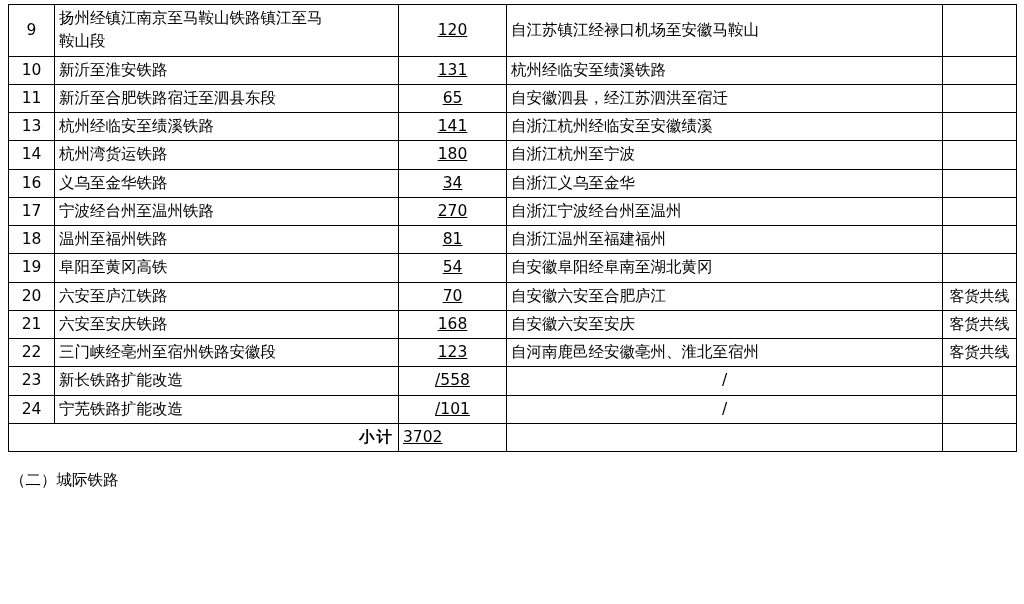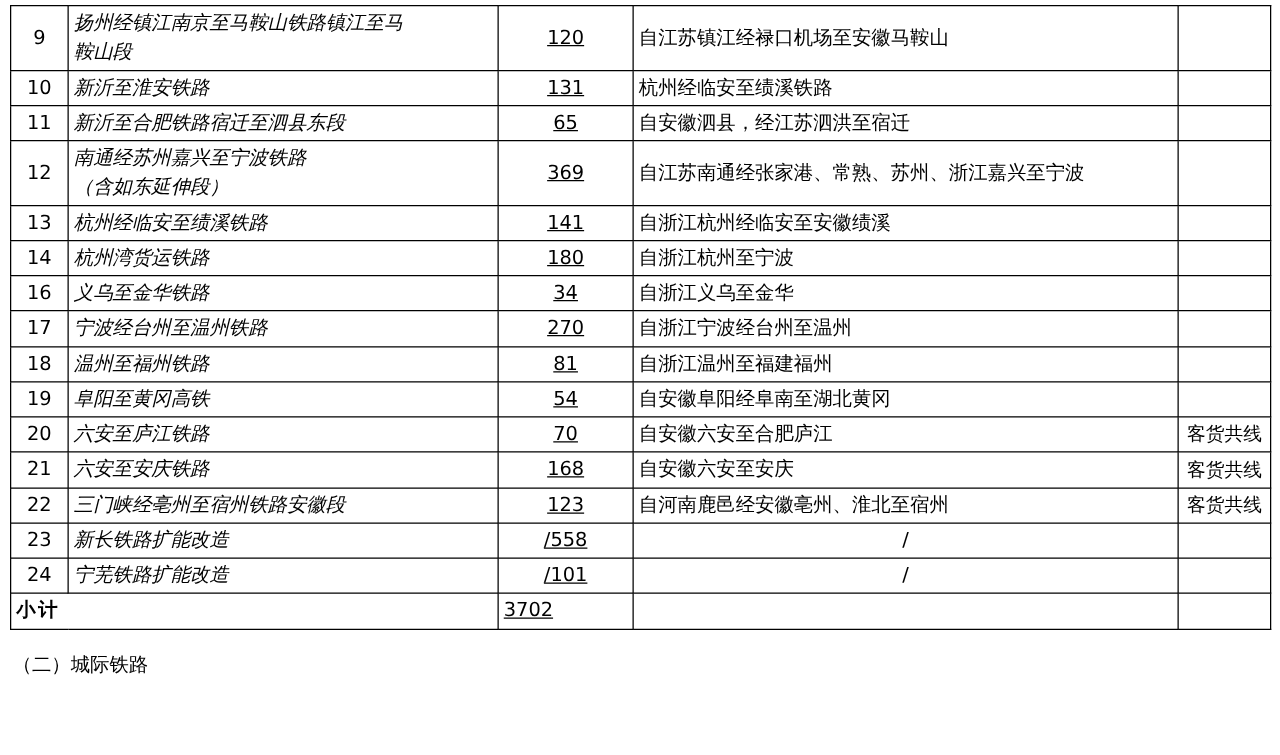--- a/index.html
+++ b/index.html
@@ -40,42 +40,41 @@
   col.c-desc  { width: 436px; }
   col.c-note  { width: 74px; }
 
   .cell-no {
     text-align: center;
     font-size: 15.5px;
   }
   .cell-name {
     text-align: left;
     padding-left: 10px;
-    font-style: italic;
   }
   .cell-len {
     text-align: center;
     text-decoration: underline;
   }
   .cell-desc {
     text-align: left;
     padding-left: 8px;
   }
   .cell-desc.center {
     text-align: center;
   }
   .cell-note {
     text-align: center;
     font-size: 15px;
   }
   .two-line {
     display: block;
   }
   .subtotal-label {
-    text-align: left;
+    text-align: right;
     font-weight: bold;
     letter-spacing: 2px;
   }
   .subtotal-val {
     text-decoration: underline;
   }
   .section-line {
     margin-top: 18px;
     font-size: 15.5px;
     padding-left: 2px;
@@ -126,32 +125,20 @@
         <td class="cell-name">
           <span class="two-line">新沂至合肥铁路宿迁至泗县东段</span>
         </td>
         <td class="cell-len">65</td>
         <td class="cell-desc">
           <span class="two-line">自安徽泗县，经江苏泗洪至宿迁</span>
         </td>
         <td class="cell-note"></td>
       </tr>
 
-      <tr>
-        <td class="cell-no">12</td>
-        <td class="cell-name">
-          <span class="two-line">南通经苏州嘉兴至宁波铁路</span>
-          <span class="two-line">（含如东延伸段）</span>
-        </td>
-        <td class="cell-len">369</td>
-        <td class="cell-desc">
-          <span class="two-line">自江苏南通经张家港、常熟、苏州、浙江嘉兴至宁波</span>
-        </td>
-        <td class="cell-note"></td>
-      </tr>
 
       <tr>
         <td class="cell-no">13</td>
         <td class="cell-name">
           <span class="two-line">杭州经临安至绩溪铁路</span>
         </td>
         <td class="cell-len">141</td>
         <td class="cell-desc">
           <span class="two-line">自浙江杭州经临安至安徽绩溪</span>
         </td>

